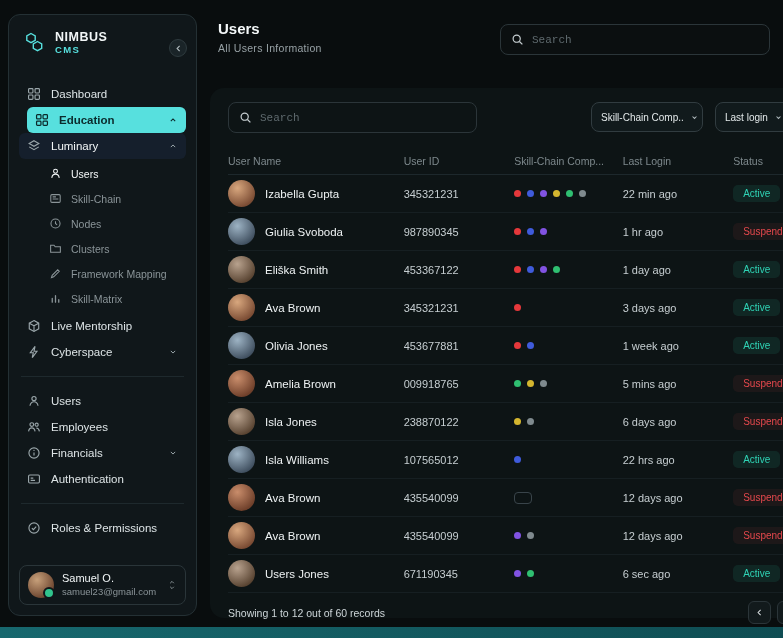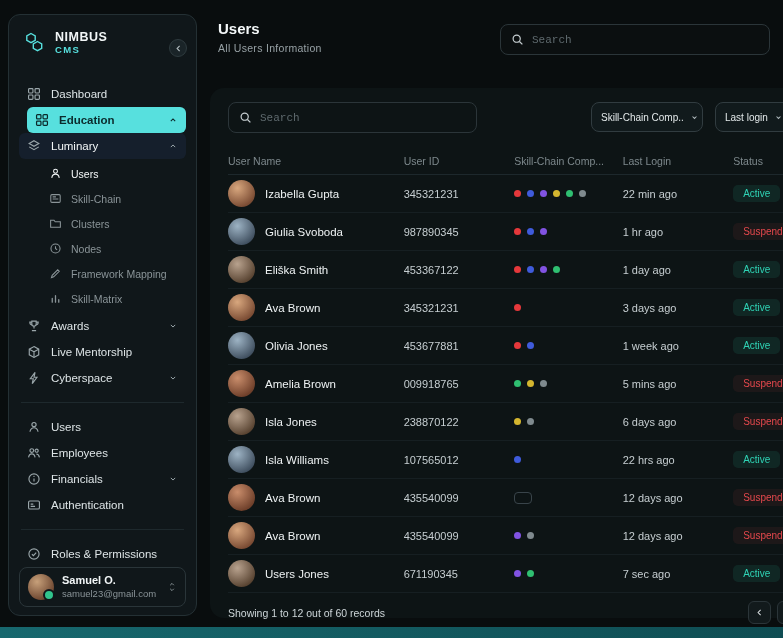--- a/index.html
+++ b/index.html
@@ -29,21 +29,21 @@
   .submenu{display:flex;flex-direction:column;margin:2px 0}
   .sub-item{display:flex;align-items:center;gap:9px;height:25px;padding-left:30px;font-size:10.5px;color:#8a9498;cursor:pointer}
   .sub-item.active{color:#f5f8f9}
   .divider{border-top:1px solid #1e292d;margin:11px 2px}
   .profile{margin-top:auto;border:1px solid #2a3539;border-radius:8px;padding:6px 8px;display:flex;align-items:center;gap:8px;cursor:pointer}
   .pf-av{width:26px;height:26px;border-radius:50%;flex:none;position:relative;
     background:radial-gradient(circle at 35% 30%,#c7a07a,#6d4630 75%)}
   .pf-av::after{content:"";position:absolute;right:-1px;bottom:-1px;width:8px;height:8px;border-radius:50%;
     background:#31c48d;border:2px solid #10171a}
   .pf-txt{display:flex;flex-direction:column;line-height:1.25;min-width:0}
-  .pf-name{font-size:11px;font-weight:700;color:#f2f6f7}
+  .pf-name{font-size:11px;font-weight:400;color:#f2f6f7}
   .pf-email{font-size:9.5px;color:#8a9498;white-space:nowrap;overflow:hidden;text-overflow:ellipsis}
   .pf-sort{margin-left:auto;color:#8a9498}
 
   
   .main{position:absolute;left:204px;top:0;width:600px;height:627px}
   .page-head{padding:20px 0 0 14px}
   .page-title{font-size:15px;font-weight:700;color:#f4f8f9}
   .page-sub{font-size:10.5px;color:#98a2a6;letter-spacing:.3px;margin-top:5px}
   .top-search{position:absolute;left:296px;top:24px;width:270px;height:31px;border:1px solid #2b3539;border-radius:8px;
     display:flex;align-items:center;gap:8px;padding:0 10px;background:rgba(255,255,255,0.01)}
@@ -175,66 +175,52 @@
           <svg width="13" height="13" viewBox="0 0 16 16" fill="none" stroke="currentColor" stroke-width="1.3">
               <rect x="2.2" y="3.2" width="11.6" height="9.6" rx="1.4"></rect>
               <path d="M4.5 6h4M4.5 8.5h7"></path>
             </svg>
         </span>
         <span>Skill-Chain</span>
       </div>
       <div class="sub-item">
         <span class="ic">
           <svg width="13" height="13" viewBox="0 0 16 16" fill="none" stroke="currentColor" stroke-width="1.3">
-              <path d="M2 4h4.2l1.4 1.8H14v6.7H2z"></path>
-            </svg>
-        </span>
-        <span>Clusters</span>
+              <circle cx="8" cy="8" r="5.6"></circle>
+              <path d="M8 5.2V8l2 1.6"></path>
+            </svg>
+        </span>
+        <span>Nodes</span>
       </div>
       <div class="sub-item">
         <span class="ic">
           <svg width="13" height="13" viewBox="0 0 16 16" fill="none" stroke="currentColor" stroke-width="1.3">
-              <circle cx="8" cy="8" r="5.6"></circle>
-              <path d="M8 5.2V8l2 1.6"></path>
-            </svg>
-        </span>
-        <span>Nodes</span>
+              <path d="M2 4h4.2l1.4 1.8H14v6.7H2z"></path>
+            </svg>
+        </span>
+        <span>Clusters</span>
       </div>
       <div class="sub-item">
         <span class="ic">
           <svg width="13" height="13" viewBox="0 0 16 16" fill="none" stroke="currentColor" stroke-width="1.3">
               <path d="M3 13l.9-2.8 6.8-6.8 1.9 1.9-6.8 6.8z"></path>
             </svg>
         </span>
         <span>Framework Mapping</span>
       </div>
       <div class="sub-item">
         <span class="ic">
           <svg width="13" height="13" viewBox="0 0 16 16" fill="none" stroke="currentColor" stroke-width="1.6" stroke-linecap="round">
               <path d="M4 12.5V8M8 12.5V4.5M12 12.5V9.5"></path>
             </svg>
         </span>
         <span>Skill-Matrix</span>
       </div>
     </div>
 
-    <div class="menu-item">
-      <span class="ic">
-        <svg width="14" height="14" viewBox="0 0 16 16" fill="none" stroke="currentColor" stroke-width="1.3">
-            <path d="M5.5 2.5h5v3.2a2.5 2.5 0 0 1-5 0z"></path>
-            <path d="M5.5 3.5H3.2c0 2 .9 3.1 2.5 3.3M10.5 3.5h2.3c0 2-.9 3.1-2.5 3.3M8 8.2v2.6M5.6 13.3h4.8"></path>
-          </svg>
-      </span>
-      <span>Awards</span>
-      <span class="chev">
-        <svg width="10" height="10" viewBox="0 0 16 16" fill="none" stroke="currentColor" stroke-width="1.6">
-            <path d="M4.5 6.2L8 9.7l3.5-3.5"></path>
-          </svg>
-      </span>
-    </div>
 
     <div class="menu-item">
       <span class="ic">
         <svg width="14" height="14" viewBox="0 0 16 16" fill="none" stroke="currentColor" stroke-width="1.3">
             <path d="M8 1.8l5.4 3v6.4l-5.4 3-5.4-3V4.8z"></path>
             <path d="M8 7.8l5.4-3M8 7.8L2.6 4.8M8 7.8v6.4"></path>
           </svg>
       </span>
       <span>Live Mentorship</span>
     </div>
@@ -522,21 +508,21 @@
       <div class="trow">
         <div class="cell col-name">
             <span class="avatar"></span>
             <span class="uname">Users Jones</span>
           </div>
         <div class="cell col-id">671190345</div>
         <div class="cell col-dots">
             <span class="dot" style="background: rgb(129, 83, 226);"></span>
             <span class="dot" style="background: rgb(47, 191, 113);"></span>
           </div>
-        <div class="cell col-login">7 sec ago</div>
+        <div class="cell col-login">6 sec ago</div>
         <div class="cell col-status"><span class="badge active">Active</span></div>
       </div>
     </div>
 
     <div class="tfoot">
       <span class="tfoot-summary">Showing 1 to 12 out of 60 records</span>
       <button class="pg-btn pg-prev">
         <svg width="9" height="9" viewBox="0 0 16 16" fill="none" stroke="currentColor" stroke-width="1.8">
             <path d="M10 3.5L5.5 8 10 12.5"></path>
           </svg>

